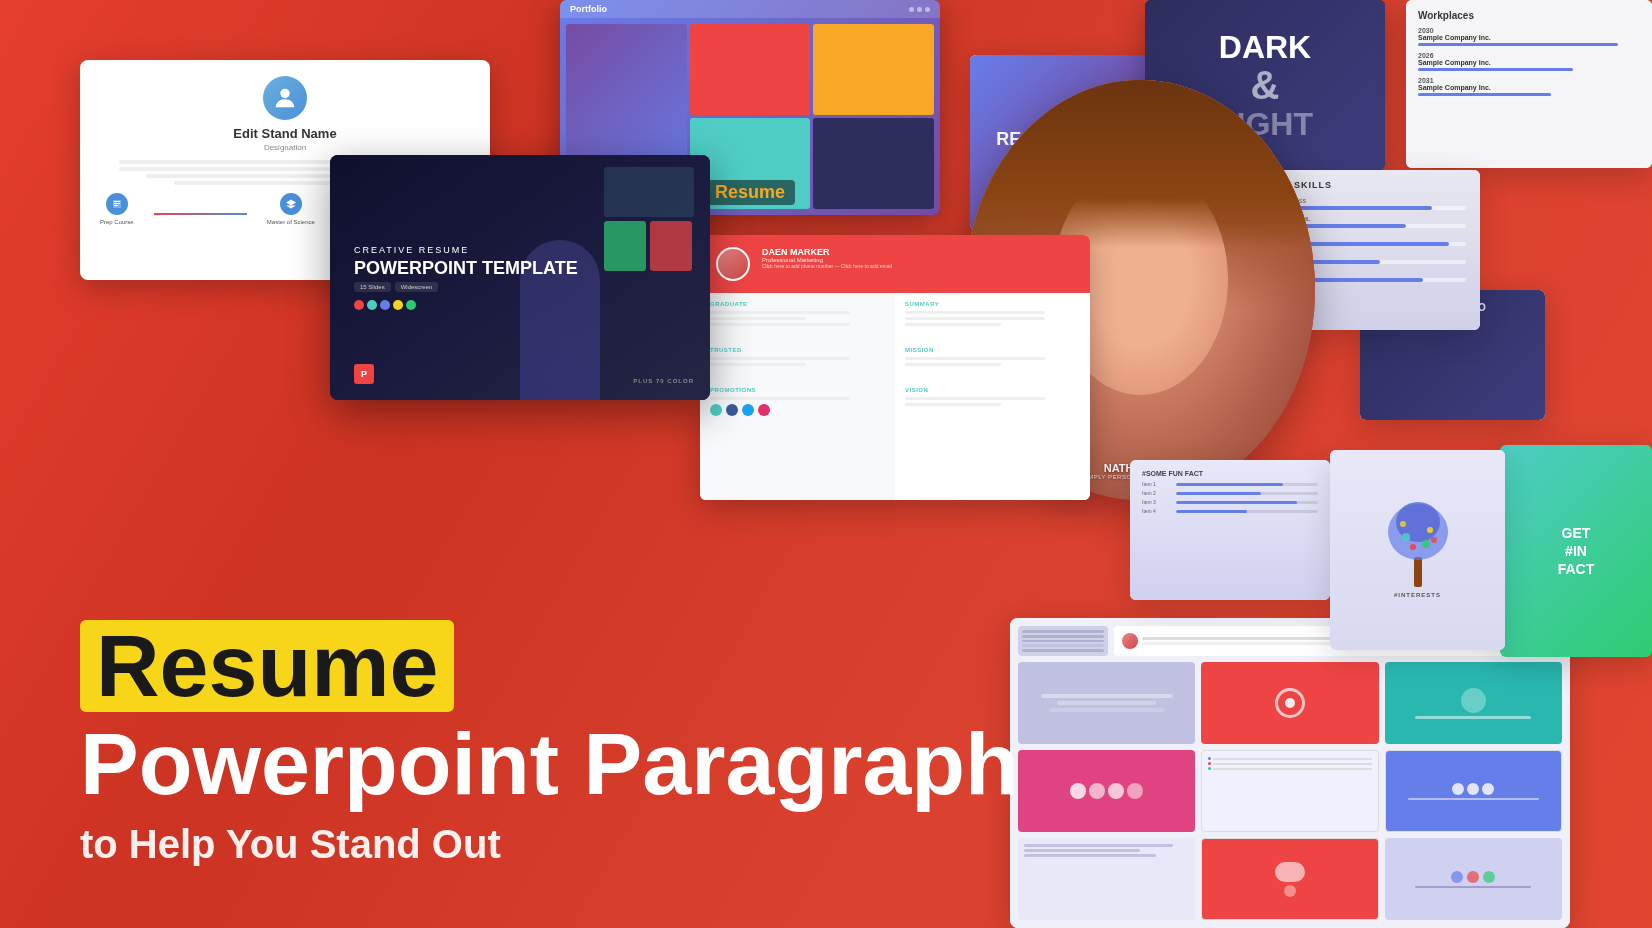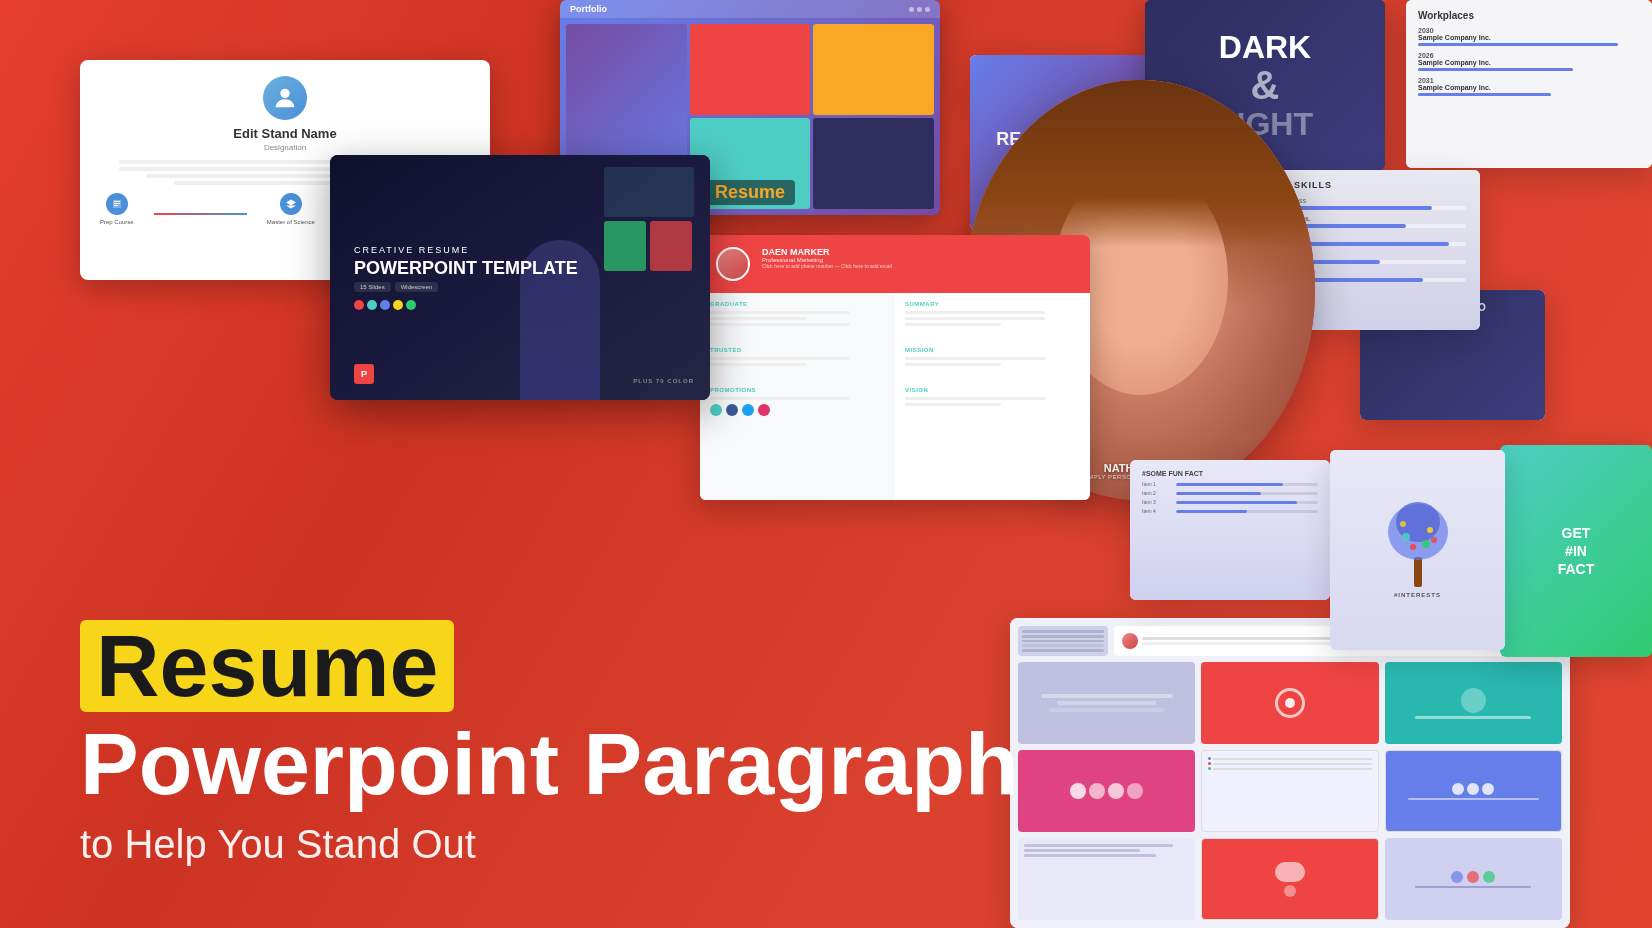--- a/index.html
+++ b/index.html
@@ -62,21 +62,21 @@
     .headline-second-line {
       font-size: 88px;
       font-weight: 800;
       color: white;
       line-height: 1;
       margin-bottom: 12px;
     }
 
     .headline-subtext {
       font-size: 40px;
-      font-weight: 400;
+      font-weight: 700;
       color: rgba(255,255,255,0.92);
       line-height: 1.2;
     }
 
     
 
     
     .card-simple-resume {
       position: absolute;
       top: 60px;

